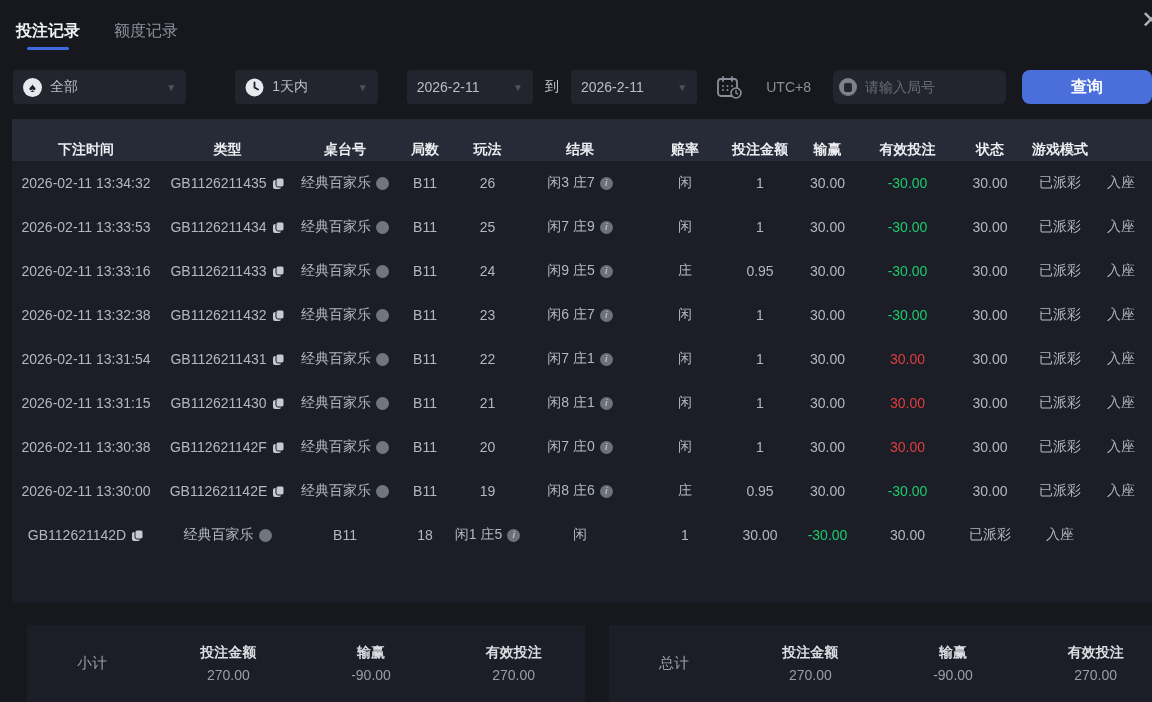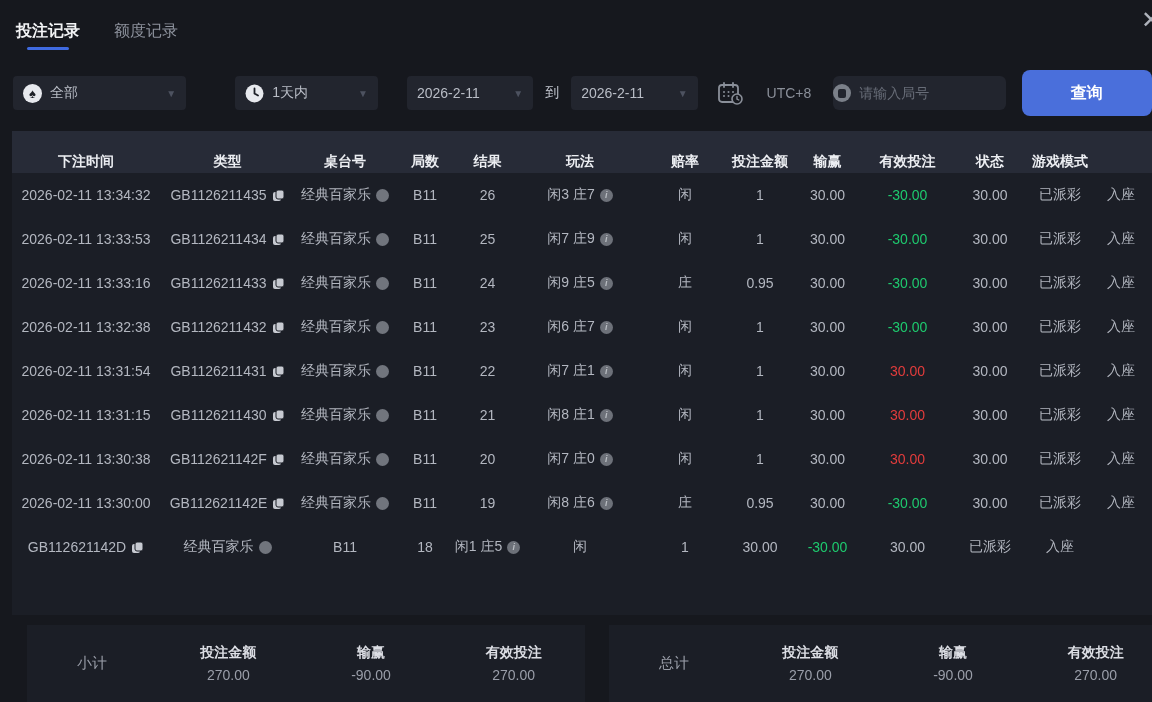--- a/index.html
+++ b/index.html
@@ -32,34 +32,34 @@
   .to-label { margin:0 12px; color:#c3c7d0; font-size:14px; }
   .icon-circle {
     width:19px; height:19px; border-radius:50%; background:#e7e9ee; color:#1b1e26;
     display:inline-flex; align-items:center; justify-content:center; font-size:13px;
     margin-right:8px; flex:none;
   }
   .clock-svg, .cal-svg { flex:none; }
   .tz-group { display:flex; align-items:center; margin-left:19px; color:#8a8f99; font-size:14px; gap:24px; }
   .search-box {
     background:#22252e; height:34px; border-radius:6px; display:flex; align-items:center;
-    width:180px; margin-left:22px; padding:0 0;
+    width:180px; margin-left:22px; padding:0 6px;
   }
   .search-glyph {
     width:18px; height:18px; border-radius:50%; background:#7b8089; margin-right:8px; flex:none;
     display:flex; align-items:center; justify-content:center;
   }
   .search-glyph::after { content:""; width:8px; height:9px; border-radius:2px; background:#22252e; }
   .search-box input {
     background:transparent; border:none; outline:none; color:#b9bdc6;
     font-size:14px; width:100%; font-family:inherit;
   }
   .search-box input::placeholder { color:#686d78; }
   .query-btn {
-    margin-left:16px; width:136px; height:46px; border:none; border-radius:8px;
+    margin-left:16px; width:136px; height:34px; border:none; border-radius:8px;
     background:#4a6fdb; color:#fff; font-size:16px; font-weight:bold; cursor:pointer;
     font-family:inherit;
   }
   
   .table-wrap { margin:15px 0 0 12px; width:1140px; background:#1b1e26; height:484px; }
   .tgrid { display:grid; grid-template-columns:148px 135px 100px 60px 65px 120px 90px 60px 75px 85px 80px 60px 62px; }
   .thead { background:#272b37; height:42px; }
   .thead .th {
     display:flex; align-items:center; justify-content:center;
     color:#eceef2; font-size:14px; font-weight:bold; white-space:nowrap;margin-top:20px;
@@ -150,22 +150,22 @@
 
   <button class="query-btn">查询</button>
 </div>
 
 <div class="table-wrap">
   <div class="tgrid thead">
       <div class="th">下注时间</div>
       <div class="th">类型</div>
       <div class="th">桌台号</div>
       <div class="th">局数</div>
+      <div class="th">玩法</div>
       <div class="th">结果</div>
-      <div class="th">玩法</div>
       <div class="th">赔率</div>
       <div class="th">投注金额</div>
       <div class="th">输赢</div>
       <div class="th">有效投注</div>
       <div class="th">状态</div>
       <div class="th">游戏模式</div>
     </div>
   <div>
   <div class="tgrid trow">
     <div class="td">

